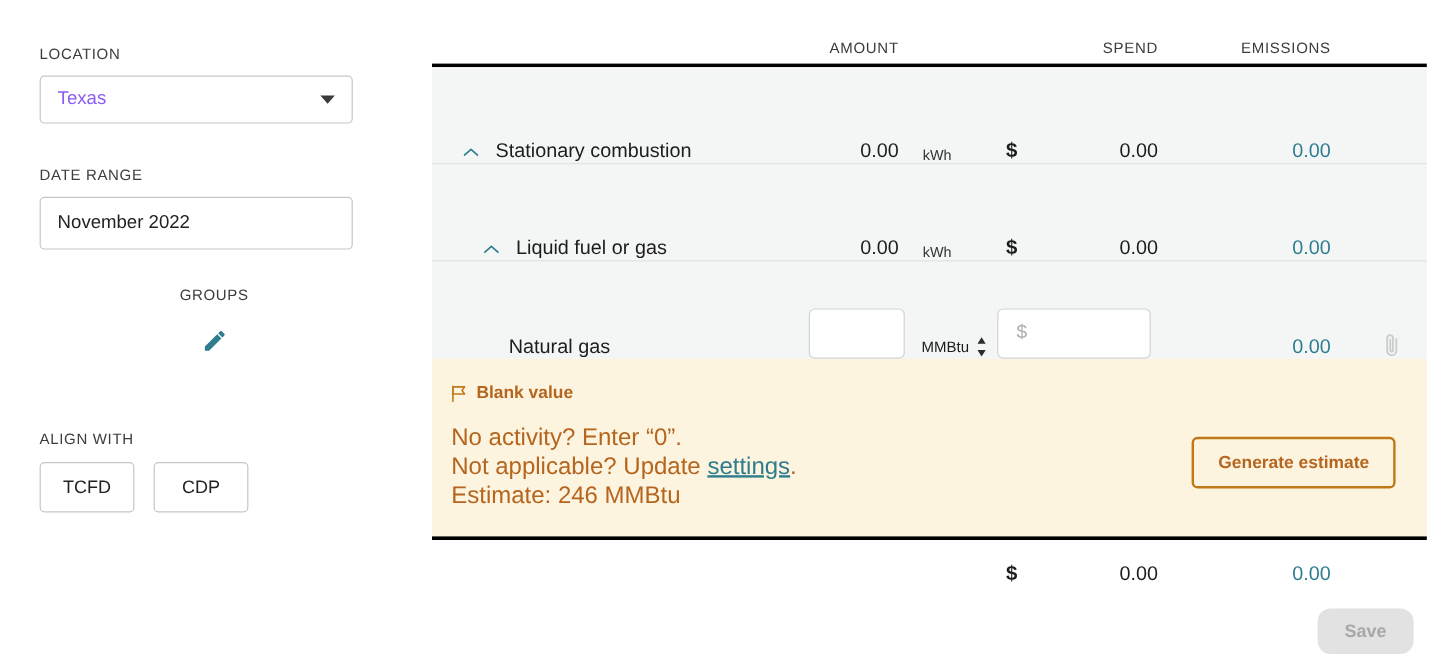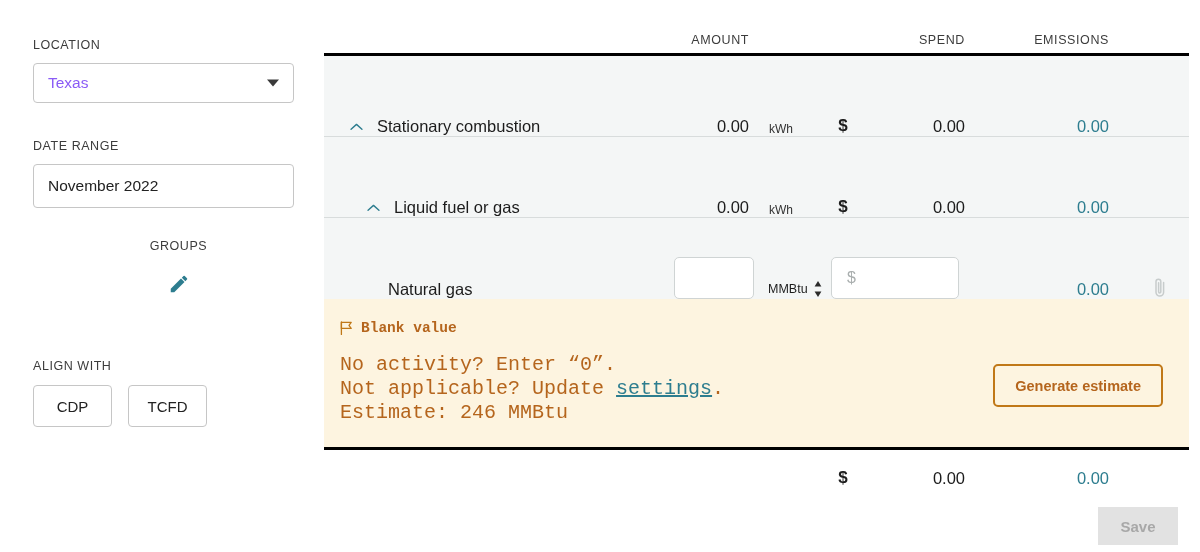--- a/index.html
+++ b/index.html
@@ -2,21 +2,21 @@
 <html><head>
 <meta charset="utf-8">
 <style>
   * { box-sizing: border-box; margin: 0; padding: 0; }
   html, body {
     width: 1200px; height: 552px;
     background: #ffffff;
     font-family: "Liberation Sans", sans-serif;
     overflow: hidden;
   }
-  .page { position: relative; width: 1200px; height: 552px; display: flex; }
+  .page { position: relative; width: 1200px; height: 552px; display: flex; gap: 36px; }
 
   
   .edge-sliver {
     position: absolute; left: 0; top: 0; width: 2px; height: 552px;
     background: linear-gradient(to bottom,
       #8a8a8a 0%, #8a8a8a 100%);
     opacity: .55;
   }
   .edge-blip { position: absolute; left: 0; width: 3px; background: #2b2b2b; }
 
@@ -116,40 +116,40 @@
   .emis-wrap { flex: 0 0 150px; text-align: right; padding-right: 44px; }
   .clip-wrap { flex: 0 0 36px; display: flex; align-items: center; }
   .clip { width: 14px; height: 22px; display:block; cursor: pointer; }
 
   
   .alert {
     background: #fdf4e0; padding: 21px 26px 22px 16px;
     display: flex; justify-content: space-between; align-items: flex-start;
     border-bottom: 3px solid #000;
   }
-  .alert-left { padding-left: 0; font-family: Liberation Mono, monospace; }
+  .alert-left { padding-left: 0; }
   .alert-head { display: flex; align-items: center; gap: 8px; }
   .flag-icon { width: 13px; height: 14px; display:block; }
   .alert-title { font-size: 14.5px; font-weight: 700; color: #b5651d; }
   .alert-lines { margin-top: 17px; }
   .alert-line { font-size: 20px; color: #b5651d; line-height: 24px; }
   .alert-line a { color: #2d7d8f; text-decoration: underline; cursor: pointer; }
   .gen-btn {
     border: 2px solid #c07818; border-radius: 5px; background: #fdf4e0;
     color: #b5651d; font-weight: 700; font-size: 14.5px;
     padding: 0 20px; height: 43px; display: flex; align-items: center;
     cursor: pointer; margin-top: 44px; white-space: nowrap;
     font-family: "Liberation Sans", sans-serif;
   }
 
   
   .totals { display: flex; align-items: center; height: 56px; }
   .save-row { display: flex; justify-content: flex-end; padding-right: 11px; margin-top: 1px; }
   .save-btn {
-    width: 80px; height: 38px; background: #e2e2e2; border: none; border-radius: 0;
+    width: 80px; height: 38px; background: #e2e2e2; border: none; border-radius: 11px;
     color: #a8a8a8; font-size: 15px; font-weight: 600; cursor: default;
     font-family: "Liberation Sans", sans-serif;
   }
 </style>
 </head>
 <body>
 
 <div class="page">
 
   <div class="edge-sliver"></div>
@@ -177,24 +177,24 @@
       <span class="field-label">GROUPS</span>
       <svg class="pencil" viewBox="0 0 24 24">
         <path d="M3 17.2V21h3.8L18 9.8 14.2 6 3 17.2z" fill="#2d7d8f"></path>
         <path d="M20.7 7.1a1 1 0 0 0 0-1.4l-2.4-2.4a1 1 0 0 0-1.4 0l-1.8 1.8L18.9 8.9l1.8-1.8z" fill="#2d7d8f"></path>
       </svg>
     </div>
 
     <div class="field-label align-label">ALIGN WITH</div>
     <div class="chip-row">
       <div class="chip">
+        <span>TCFD</span>
+      </div>
+      <div class="chip">
         <span>CDP</span>
-      </div>
-      <div class="chip">
-        <span>TCFD</span>
       </div>
     </div>
   </aside>
 
   <main class="main">
 
     <div class="thead">
       <div class="th col-name"></div>
       <div class="th col-amount">AMOUNT</div>
       <div class="th col-unit"></div>

